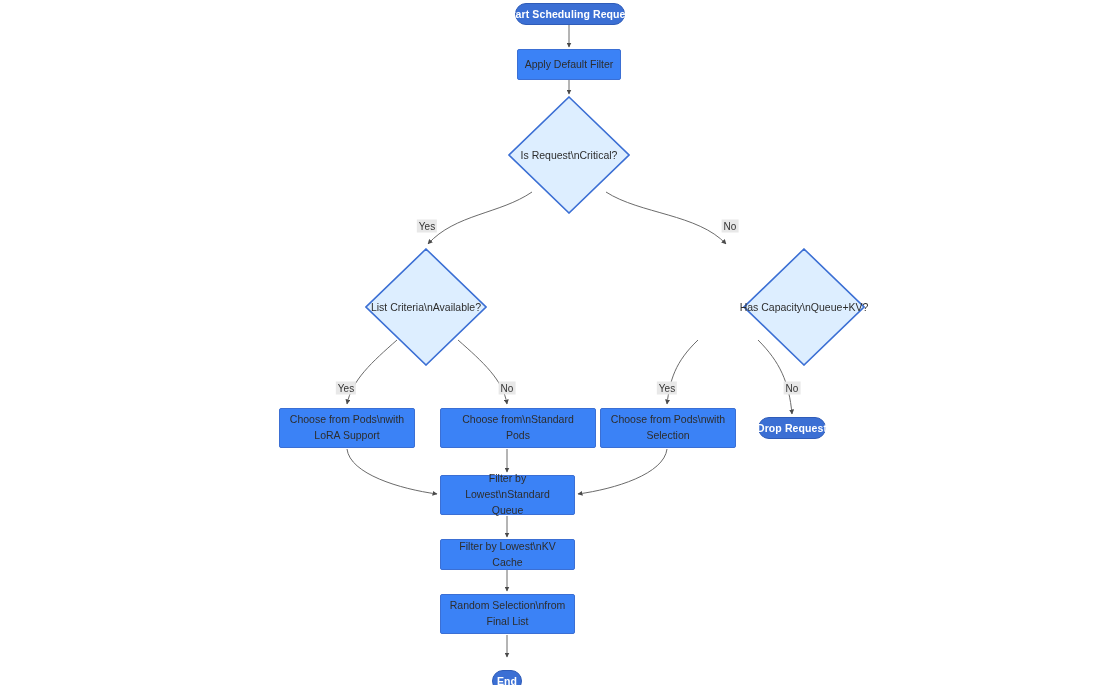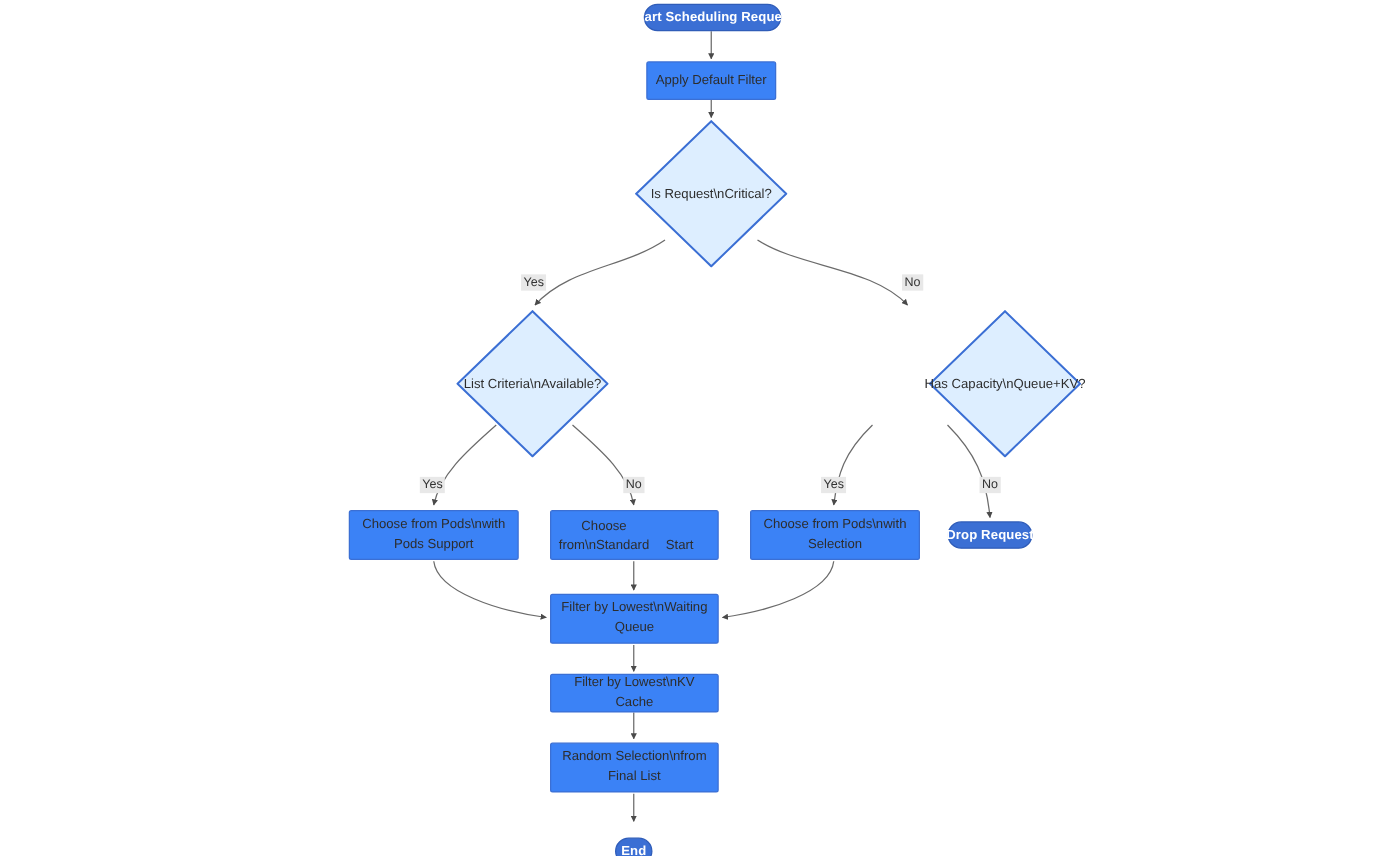--- a/index.html
+++ b/index.html
@@ -172,39 +172,39 @@
 
   <div class="node node-decision" style="left:698px; top:248px; width:122px; height:118px;margin-left:45px;">
     <svg class="diamond-shape" viewBox="0 0 122 118" preserveAspectRatio="none">
       <polygon points="61,1 121,59 61,117 1,59" fill="#ddeeff" stroke="#3b6fd4" stroke-width="1.6"></polygon>
     </svg>
     <span class="dlabel">Has Capacity\nQueue+KV?</span>
   </div>
 
   <div class="node node-process" style="left:279px; top:408px; width:136px; height:40px; flex-direction:column;">
     <span class="nlabel">Choose from Pods\nwith</span>
-    <span class="nlabel">Pods Support</span>
-  </div>
-
-  <div class="node node-process" style="left:440px; top:408px; width:135px; height:40px; align-items:flex-end;">
+    <span class="nlabel">LoRA Support</span>
+  </div>
+
+  <div class="node node-process" style="left:440px; top:408px; width:156px; height:40px; flex-direction:column;align-items:flex-end;">
     <span class="nlabel">Choose from\nStandard</span>
-    <span class="nlabel">Start</span>
+    <span class="nlabel">Pods</span>
   </div>
 
   <div class="node node-process" style="left:600px; top:408px; width:136px; height:40px; flex-direction:column;">
     <span class="nlabel">Choose from Pods\nwith</span>
     <span class="nlabel">Selection</span>
   </div>
 
   <div class="node node-terminal" style="left:758px; top:417px; width:68px; height:22px;">
     <span>Drop Request</span>
   </div>
 
   <div class="node node-process" style="left:440px; top:475px; width:135px; height:40px; flex-direction:column;">
-    <span class="nlabel">Filter by Lowest\nWaiting</span>
+    <span class="nlabel">Filter by Lowest\nStandard</span>
     <span class="nlabel">Queue</span>
   </div>
 
   <div class="node node-process" style="left:440px; top:594px; width:135px; height:40px; flex-direction:column;">
     <span class="nlabel">Random Selection\nfrom</span>
     <span class="nlabel">Final List</span>
   </div>
 
   <div class="node node-process" style="left:440px; top:539px; width:135px; height:31px;">
     <span class="nlabel">Filter by Lowest\nKV Cache</span>

